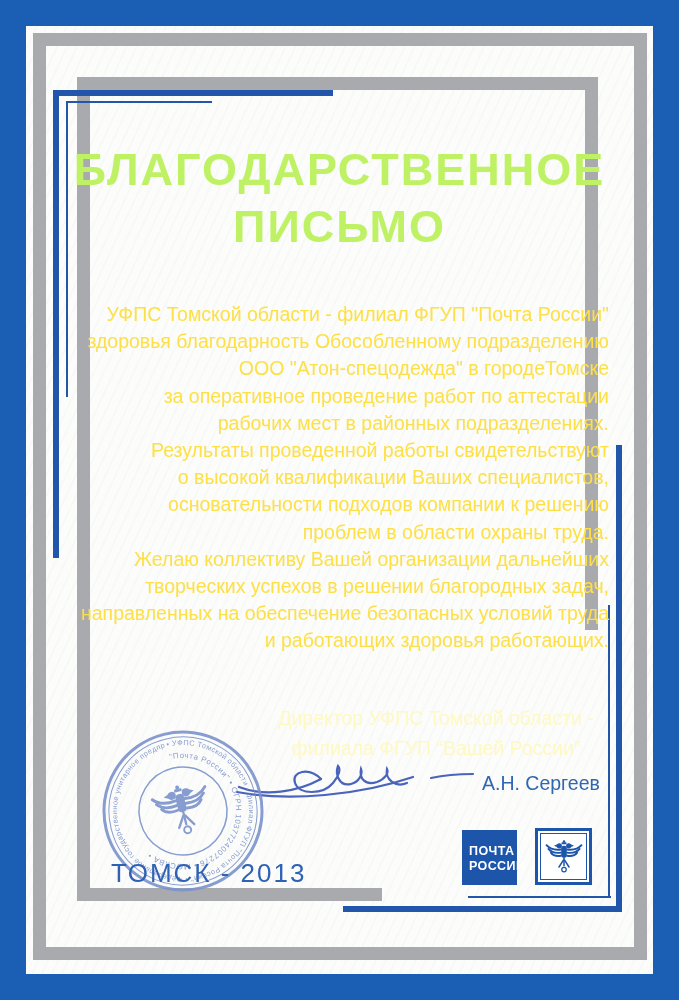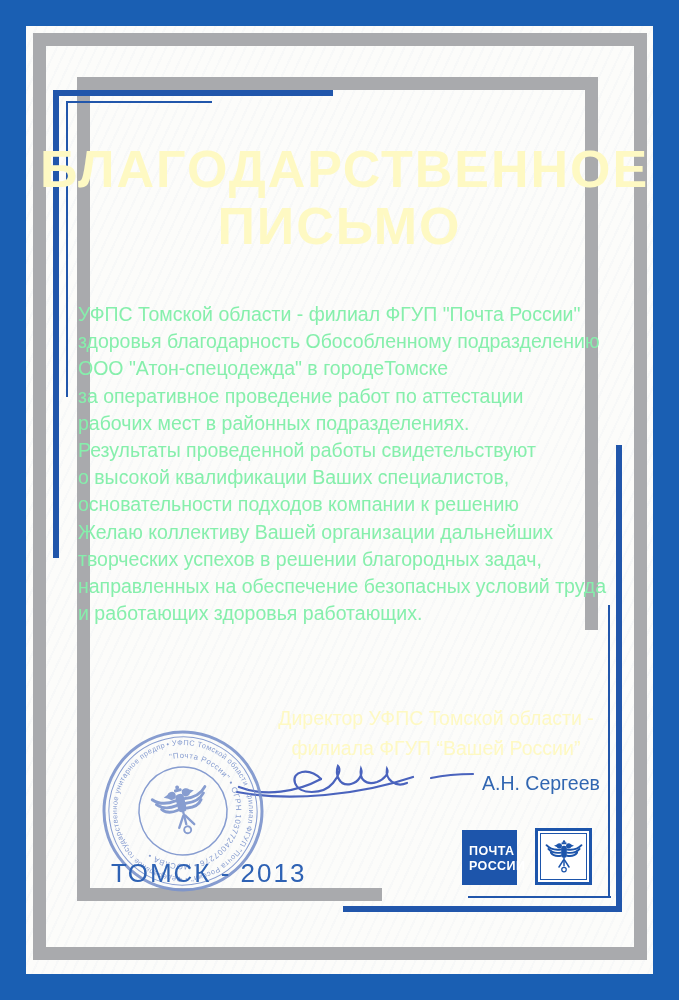--- a/index.html
+++ b/index.html
@@ -18,26 +18,26 @@
   .abs { position:absolute; }
   .gray-outer {
     left:33px; top:33px; width:614px; height:927px;
     border:13px solid #a9aaad; box-sizing:border-box;
   }
   .gray-bar { background:#a9aaad; }
   .blue-bar { background:#2156ab; }
   
   .title {
     left:40px; top:141px; width:599px; text-align:center;
-    color:#fef9c3; font-weight:bold; font-size:52px; line-height:57px;
+    color:#bef264; font-weight:bold; font-size:45px; line-height:57px;
     letter-spacing:2px;
   }
   .body-text {
-    left:70px; top:301px; width:539px; text-align:left;
-    color:#86efac; font-size:19.5px; line-height:27.2px;margin-left:8px;
+    left:70px; top:301px; width:539px; text-align:right;
+    color:#fde047; font-size:19.5px; line-height:27.2px;
   }
   .sig-role {
     left:260px; top:703px; width:352px; text-align:center;
     color:#fef9c3; font-size:19.5px; line-height:30px;
   }
   .sig-name {
     left:482px; top:772px; color:#3166b1; font-size:19.5px;
   }
   .city-year {
     left:90px; top:858px; color:#2e62b4; font-size:26px;
@@ -123,20 +123,21 @@
 
   <div class="abs body-text">
     <div>УФПС  Томской области - филиал ФГУП "Почта России"</div>
     <div>здоровья благодарность Обособленному подразделению</div>
     <div>ООО "Атон-спецодежда" в городеТомске</div>
     <div>за оперативное проведение работ по аттестации</div>
     <div>рабочих мест в районных подразделениях.</div>
     <div>Результаты проведенной работы свидетельствуют</div>
     <div>о высокой квалификации Ваших специалистов,</div>
     <div>основательности подходов компании к решению</div>
+    <div>проблем в области охраны труда.</div>
     <div>Желаю коллективу Вашей организации дальнейших</div>
     <div>творческих успехов в решении благородных задач,</div>
     <div>направленных на обеспечение безопасных условий труда</div>
     <div>и работающих здоровья работающих.</div>
   </div>
 
   <div class="abs sig-role">
     <div>Директор УФПС Томской области -</div>
     <div>филиала ФГУП “Вашей России”</div>
   </div>

